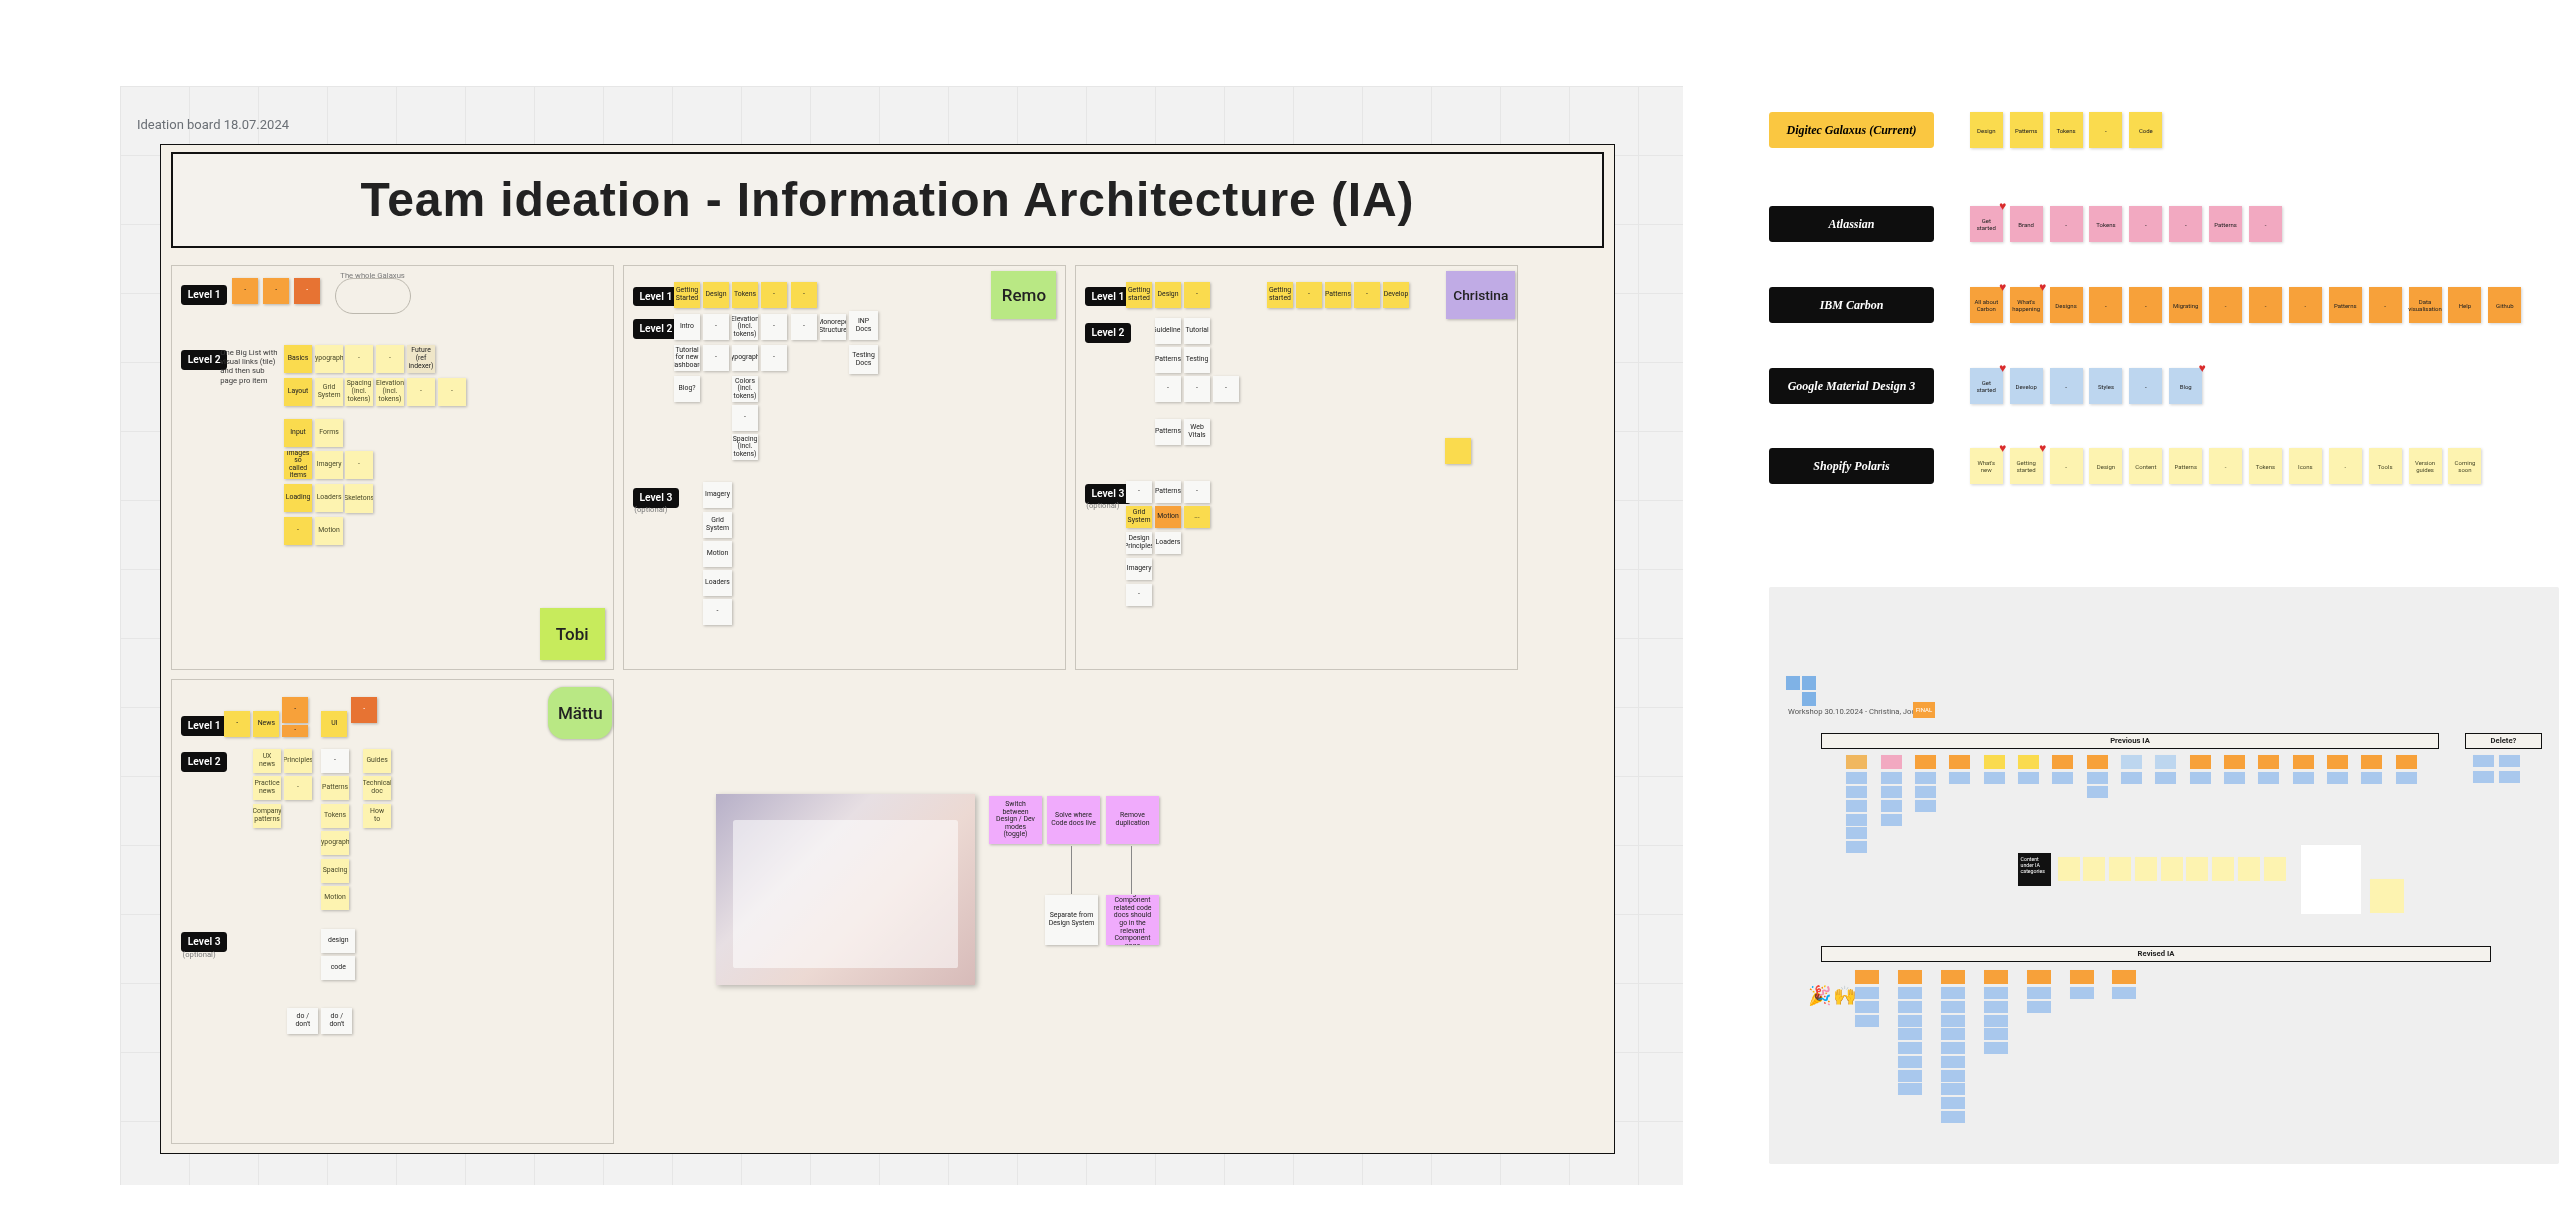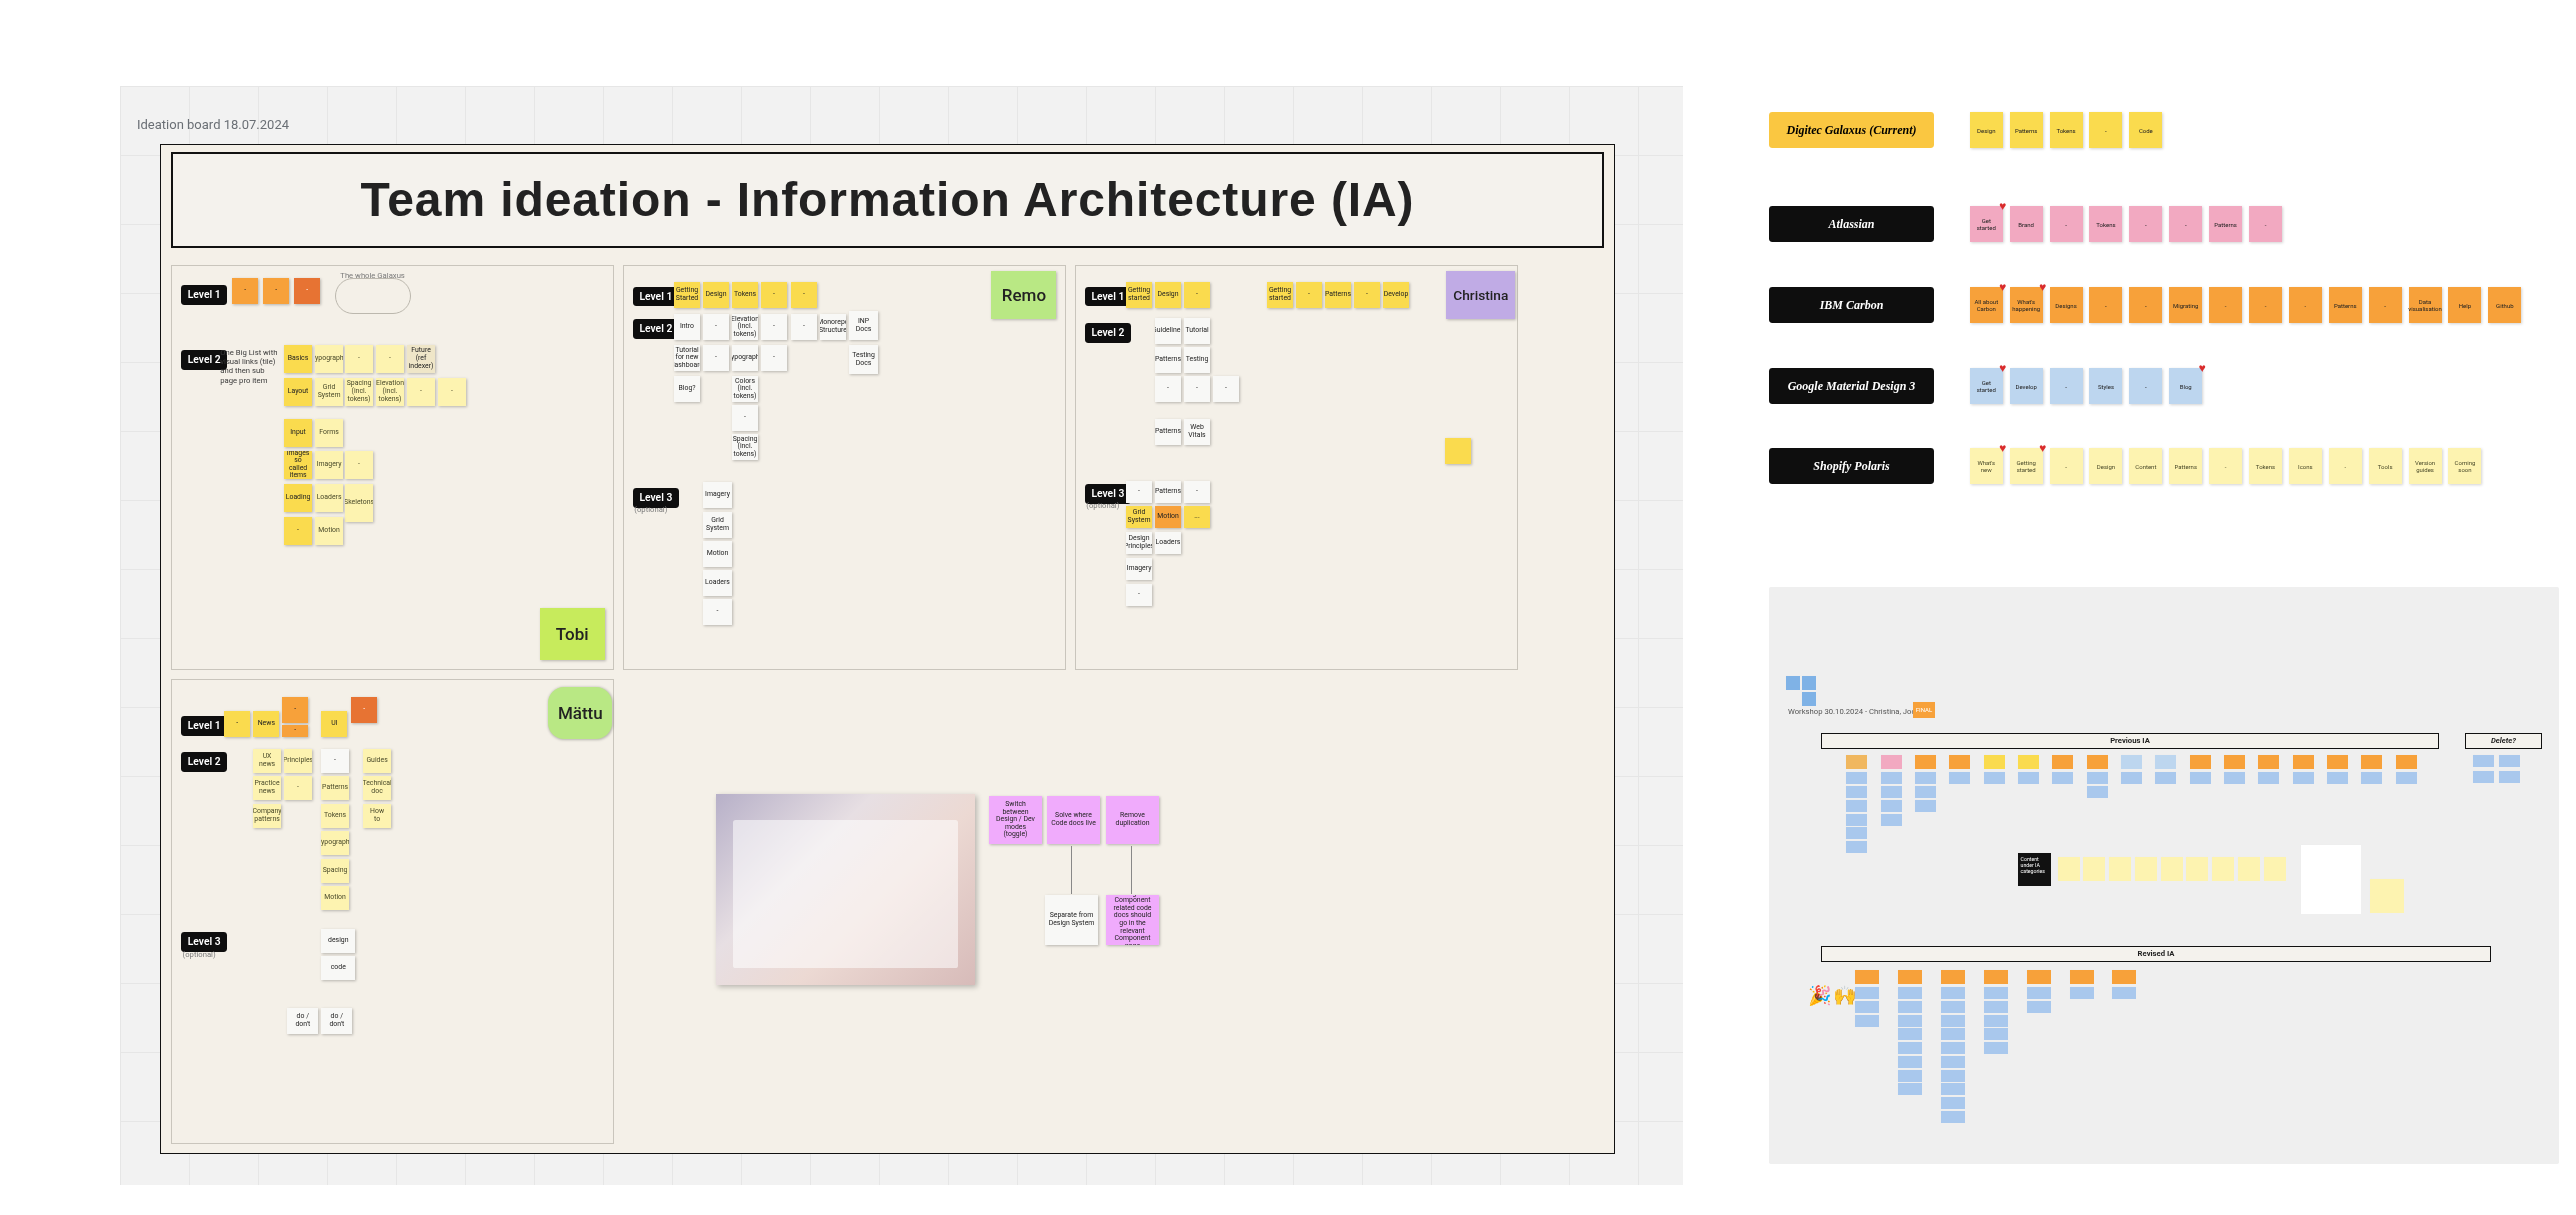--- a/index.html
+++ b/index.html
@@ -235,21 +235,21 @@
 
     <div class="note n-yellow" style="left:112px; top:153px; width:27.5px; height:27.5px;">Input</div>
     <div class="note n-lyellow" style="left:143px; top:153px; width:27.5px; height:27.5px;">Forms</div>
 
     <div class="note n-yellow" style="left:112px; top:185px; width:27.5px; height:27.5px;">Images so called items</div>
     <div class="note n-lyellow" style="left:143px; top:185px; width:27.5px; height:27.5px;">Imagery</div>
     <div class="note n-lyellow" style="left:173px; top:185px; width:27.5px; height:27.5px;">-</div>
 
     <div class="note n-yellow" style="left:112px; top:218px; width:27.5px; height:27.5px;">Loading</div>
     <div class="note n-lyellow" style="left:143px; top:218px; width:27.5px; height:27.5px;">Loaders</div>
-    <div class="note n-lyellow" style="left:173px; top:218px; width:27.5px; height:38px;">Skeletons</div>
+    <div class="note n-lyellow" style="left:173px; top:218px; width:27.5px; height:29px;">Skeletons</div>
 
     <div class="note n-yellow" style="left:112px; top:251px; width:27.5px; height:27.5px;">-</div>
     <div class="note n-lyellow" style="left:143px; top:251px; width:27.5px; height:27.5px;">Motion</div>
 
     <div class="note n-green big-tag" style="right:8.6px; bottom:8.6px; width:65px; height:52px;">Tobi</div>
   </div>
 
   <div class="panel b">
     <div class="note n-lgreen big-tag" style="right:8.6px; top:5.2px; width:65px; height:48px;">Remo</div>
     <div class="level-tag" style="left:8.6px; top:20.6px;">Level 1</div>
@@ -451,21 +451,21 @@
 <div class="workshop">
 
   <div class="mini" style="left:17px; top:89px; width:13.7px; height:13.7px; background:#7fb2e6;"></div>
   <div class="mini" style="left:33px; top:89px; width:13.7px; height:13.7px; background:#7fb2e6;"></div>
   <div class="mini" style="left:33px; top:105px; width:13.7px; height:13.7px; background:#7fb2e6;"></div>
 
   <div style="position:absolute; left:19px; top:120px; font-size:7.7px; color:#555;">Workshop 30.10.2024 - Christina, Jodi</div>
   <div class="mini" style="left:144px; top:115px; width:22px; height:15.5px; background:#f7a13a; color:#fff; font-size:6px; display:flex; align-items:center; justify-content:center;">FINAL</div>
 
   <div class="strip-label" style="left:52px; top:146px; width:618px;">Previous IA</div>
-  <div class="strip-label" style="left:696px; top:146px; width:77px;font-style:italic;">Delete?</div>
+  <div class="strip-label" style="left:696px; top:146px; width:77px;">Delete?</div>
 
   <div class="mini" style="left:249px; top:266px; width:33px; height:33px; background:#111; color:#fff; font-size:5.2px; padding:2.6px;">Content under IA categories</div>
 
   <div class="strip-label" style="left:52px; top:359px; width:670px;">Revised IA</div>
 
   <div style="position:absolute; left:39px; top:397px; font-size:19px;">🎉</div>
   <div style="position:absolute; left:64px; top:397px; font-size:19px;">🙌</div>
 
   <div class="mini" style="left:532px; top:258px; width:60px; height:69px; background:#fff;"></div>
   <div class="mini" style="left:601px; top:292px; width:34px; height:34px; background:#fdf3b0;"></div>

